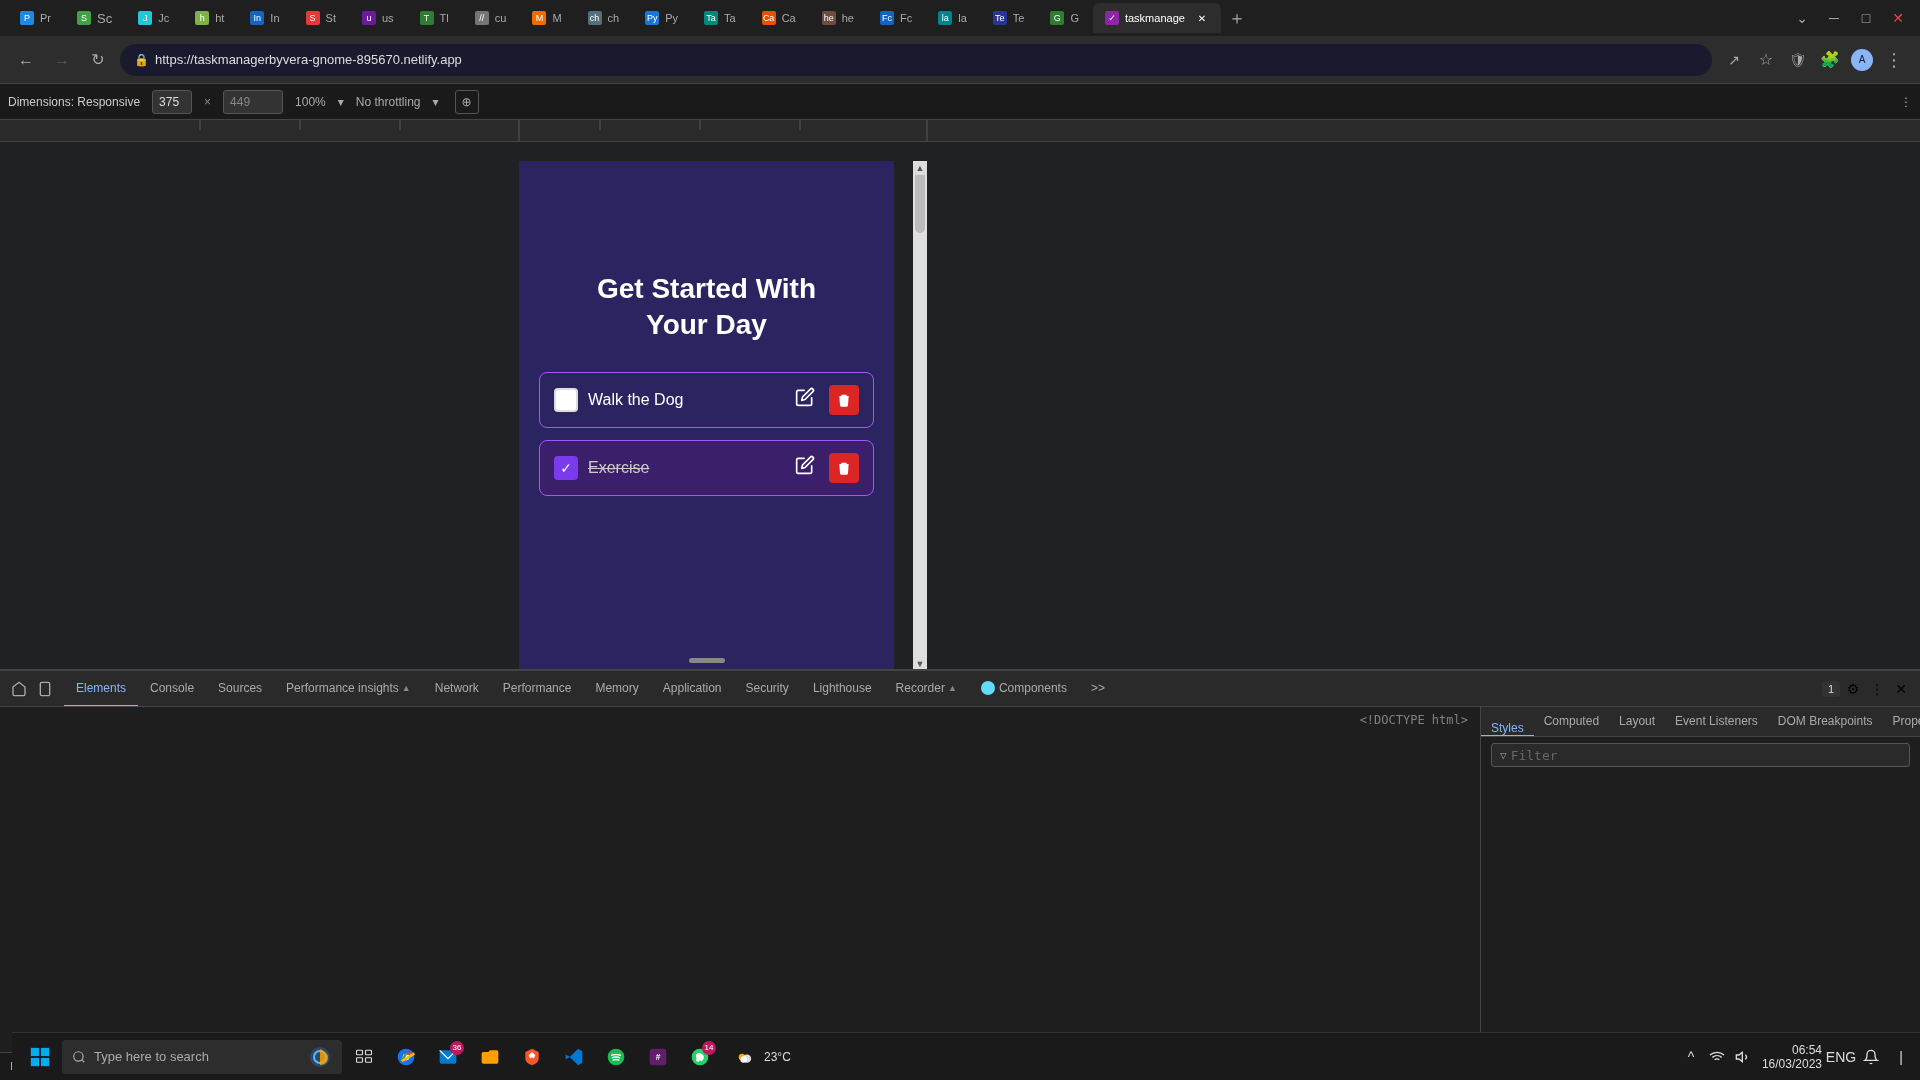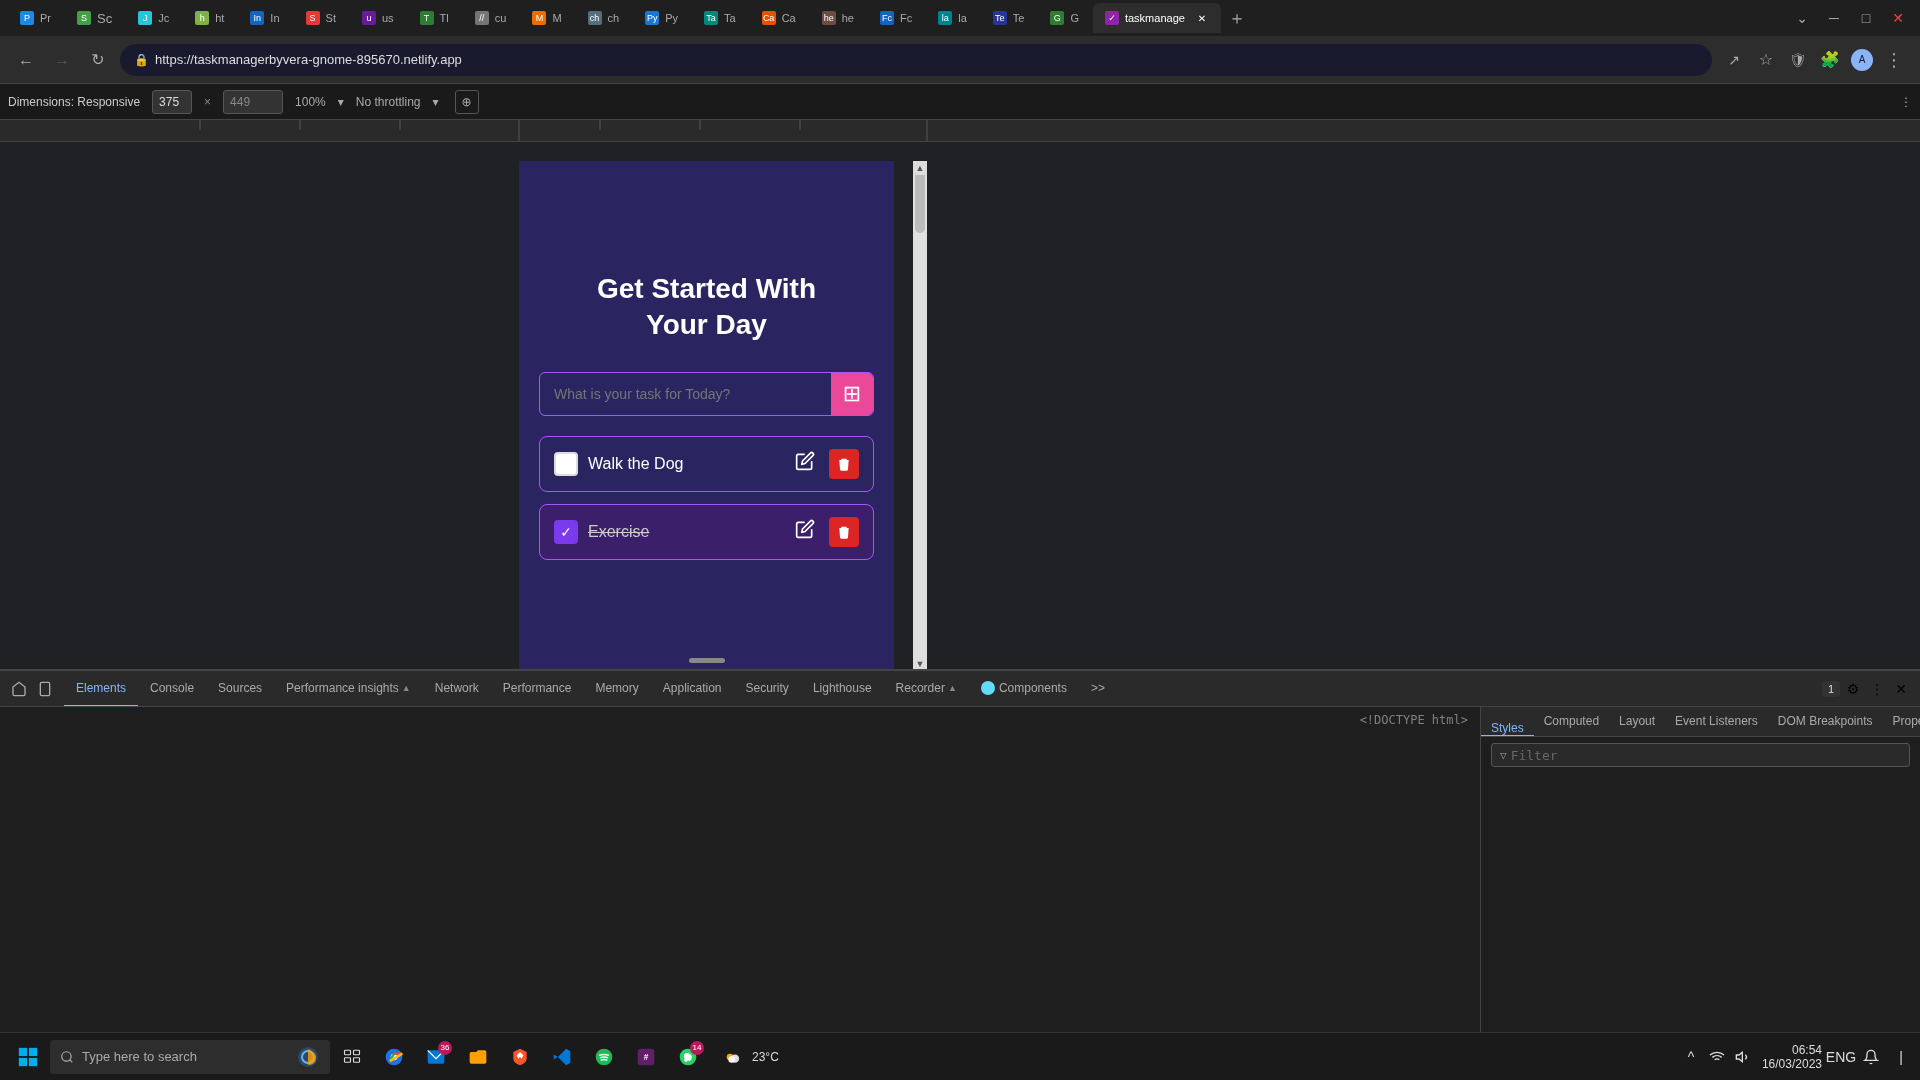--- a/index.html
+++ b/index.html
@@ -76,21 +76,21 @@
 
     
     .devtools-breadcrumb { display: flex; align-items: center; background: #1a1a1a; border-top: 1px solid #444; height: 28px; padding: 0 10px; font-size: 11px; color: #aaa; font-family: monospace; gap: 4px; position: absolute; bottom: 0; left: 0; right: 0; }
     .breadcrumb-item { color: #8ab4f8; cursor: pointer; }
     .breadcrumb-sep { color: #666; }
 
     
     .accessibility-btn { position: absolute; right: 440px; bottom: 28px; width: 28px; height: 28px; background: #444; border-radius: 50%; display: flex; align-items: center; justify-content: center; color: #fff; font-size: 14px; cursor: pointer; }
 
     
-    .taskbar { position: absolute; bottom: 0; left: 0; right: 0; height: 48px; background: #1a1a1a; display: flex; align-items: center; gap: 2px; padding: 0 8px; border-top: 1px solid #333; }
+    .taskbar { position: absolute; bottom: 0; left: 12px; right: 0; height: 48px; background: #1a1a1a; display: flex; align-items: center; gap: 2px; padding: 0 8px; border-top: 1px solid #333; }
     .taskbar-start { width: 40px; height: 40px; display: flex; align-items: center; justify-content: center; cursor: pointer; border-radius: 4px; }
     .taskbar-search { height: 34px; width: 280px; background: #2d2d2d; border-radius: 4px; display: flex; align-items: center; gap: 8px; padding: 0 10px; cursor: text; }
     .taskbar-search-text { color: #aaa; font-size: 13px; }
     .taskbar-item { width: 40px; height: 40px; display: flex; align-items: center; justify-content: center; cursor: pointer; border-radius: 4px; position: relative; }
     .taskbar-badge { position: absolute; top: 4px; right: 4px; background: #be185d; color: #fff; font-size: 8px; border-radius: 50%; width: 14px; height: 14px; display: flex; align-items: center; justify-content: center; }
     .taskbar-right { margin-left: auto; display: flex; align-items: center; gap: 8px; color: #ddd; font-size: 12px; }
     .taskbar-time { display: flex; flex-direction: column; align-items: flex-end; font-size: 12px; color: #ddd; }
     .taskbar-icons { display: flex; gap: 4px; align-items: center; }
     .taskbar-icon { width: 22px; height: 22px; display: flex; align-items: center; justify-content: center; color: #ddd; font-size: 14px; cursor: pointer; }
 
@@ -249,26 +249,20 @@
 
   <div class="viewport-wrapper">
 
     <div class="app-content">
       <div class="app-inner">
         <h1 class="app-title">
           <span>Get Started With</span><br>
           <span>Your Day</span>
         </h1>
 
-        <div class="task-input-wrapper">
-          <input class="task-input" type="text" placeholder="What is your task for Today?" style="">
-          <button class="add-btn">
-            <span style="font-size:22px;font-weight:300;">⊞</span>
-          </button>
-        </div>
 
         <div class="task-item">
           <div class="task-checkbox"></div>
           <span class="task-label">Walk the Dog</span>
           <span class="task-edit-btn" style="color:#fff;font-size:18px;">
             <svg width="20" height="20" viewBox="0 0 24 24" fill="none" stroke="white" stroke-width="2" stroke-linecap="round" stroke-linejoin="round">
                 <path d="M11 4H4a2 2 0 0 0-2 2v14a2 2 0 0 0 2 2h14a2 2 0 0 0 2-2v-7"></path>
                 <path d="M18.5 2.5a2.121 2.121 0 0 1 3 3L12 15l-4 1 1-4 9.5-9.5z"></path>
               </svg>
           </span>

